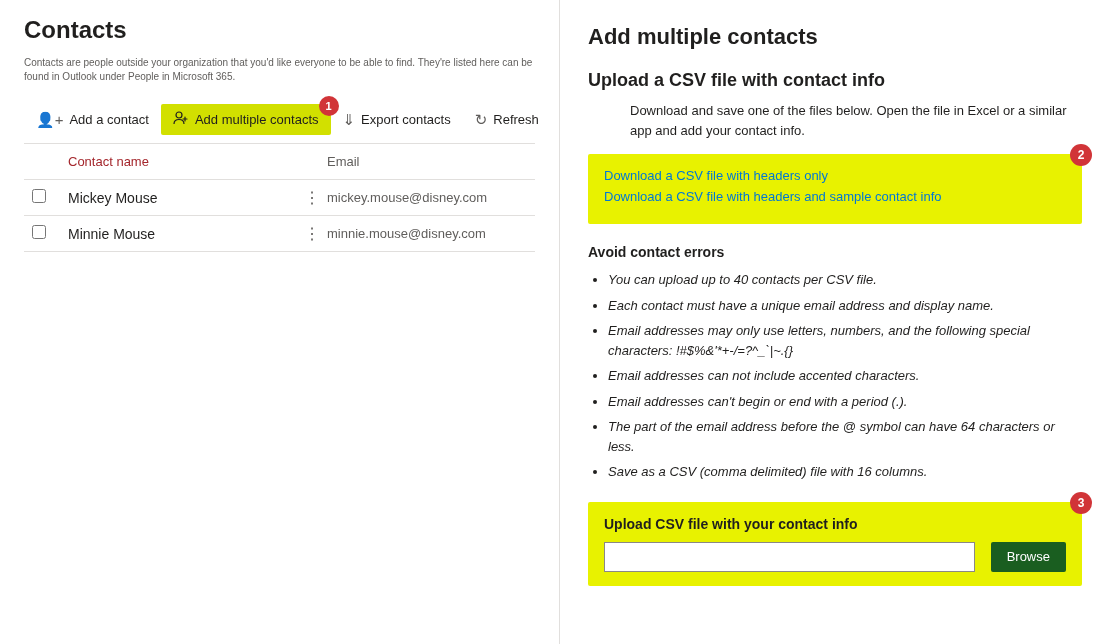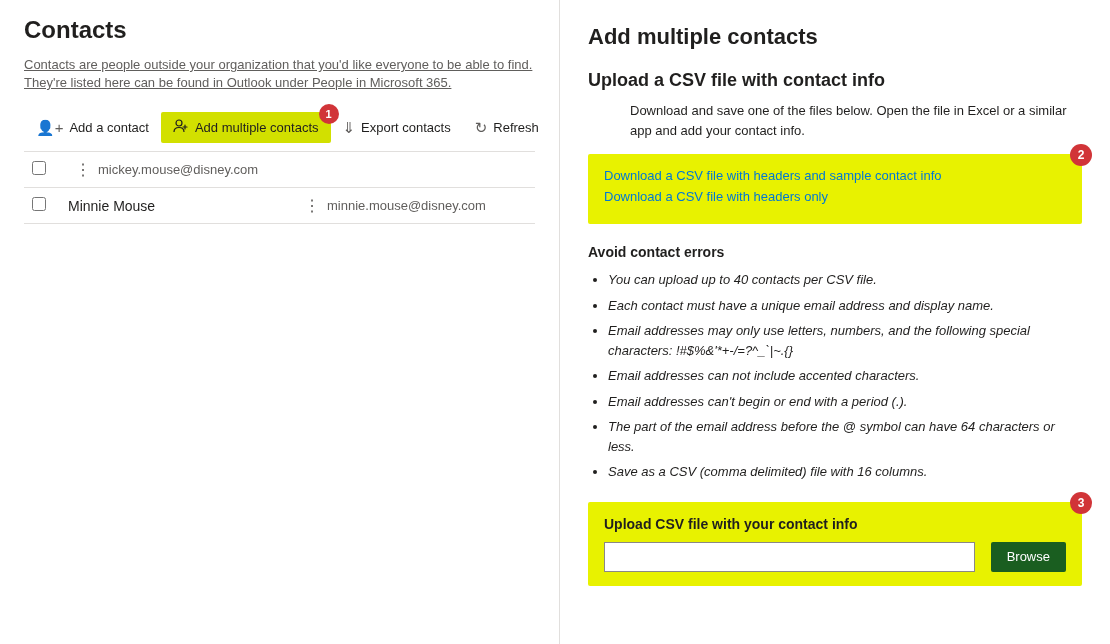--- a/index.html
+++ b/index.html
@@ -24,25 +24,24 @@
       position: relative;
     }
 
     .page-title {
       font-size: 24px;
       font-weight: 700;
       margin-bottom: 12px;
     }
 
     .page-description {
-      font-size: 13px;
+      font-size: 10px;
       color: #605e5c;
       margin-bottom: 20px;
       line-height: 1.4;
-      text-decoration: underline;
     }
 
     .toolbar {
       display: flex;
       align-items: center;
       gap: 0;
       border-bottom: 1px solid #e1dfdd;
       padding-bottom: 8px;
       margin-bottom: 0;
     }
@@ -329,26 +328,33 @@
       <span class="btn-icon">⇓</span>
       <span>Export contacts</span>
     </button>
 
     <button class="toolbar-btn">
       <span class="btn-icon">↻</span>
       <span>Refresh</span>
     </button>
   </div>
 
+  <div class="table-header">
+    <div class="col-check"></div>
+    <div class="col-name">Contact name</div>
+    <div class="col-menu"></div>
+    <div class="col-email">Email</div>
+  </div>
 
   <div>
     <div class="table-row">
       <div class="row-checkbox col-check">
         <input type="checkbox" style="">
       </div>
+      <div class="row-name">Mickey Mouse</div>
       <div class="row-menu col-menu">⋮</div>
       <div class="row-email col-email">mickey.mouse@disney.com</div>
     </div>
     <div class="table-row">
       <div class="row-checkbox col-check">
         <input type="checkbox" style="">
       </div>
       <div class="row-name">Minnie Mouse</div>
       <div class="row-menu col-menu">⋮</div>
       <div class="row-email col-email">minnie.mouse@disney.com</div>
@@ -356,22 +362,22 @@
   </div>
 </div>
 
 <div class="right-panel">
   <h2 class="panel-title">Add multiple contacts</h2>
 
   <div class="section-label">Upload a CSV file with contact info</div>
   <p class="section-desc">Download and save one of the files below. Open the file in Excel or a similar app and add your contact info.</p>
 
   <div class="csv-links-box">
+    <a class="csv-link" href="#">Download a CSV file with headers only</a>
     <a class="csv-link" href="#">Download a CSV file with headers and sample contact info</a>
-    <a class="csv-link" href="#">Download a CSV file with headers only</a>
     <span class="step-badge-abs">2</span>
   </div>
 
   <div class="avoid-errors-label">Avoid contact errors</div>
   <ul class="error-list">
     <li>You can upload up to 40 contacts per CSV file.</li>
     <li>Each contact must have a unique email address and display name.</li>
     <li>Email addresses may only use letters, numbers, and the following special characters: !#$%&amp;'*+-/=?^_`|~.{}</li>
     <li>Email addresses can not include accented characters.</li>
     <li>Email addresses can't begin or end with a period (.).</li>

